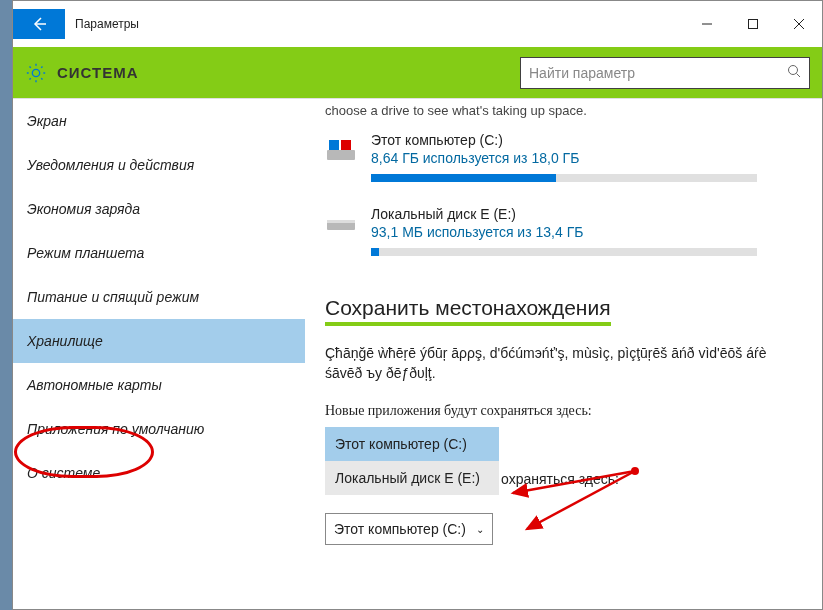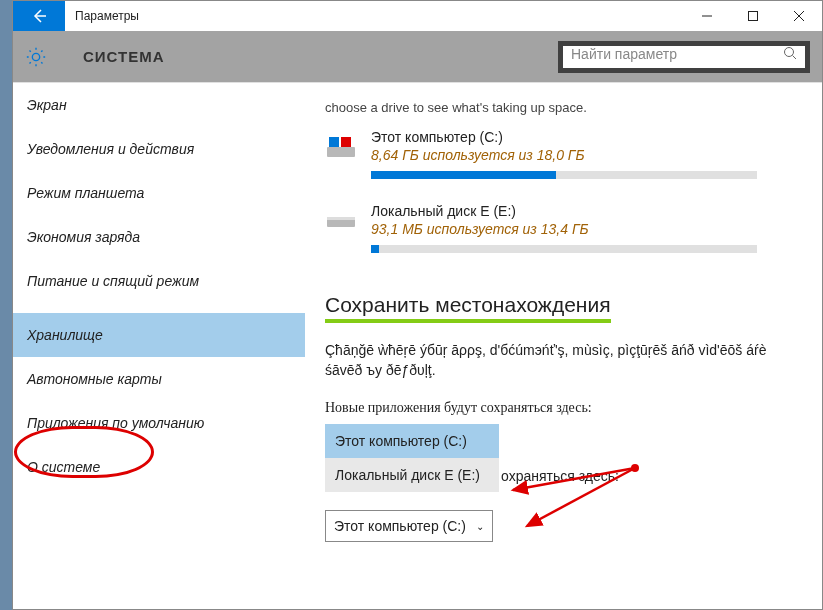--- a/index.html
+++ b/index.html
@@ -1,39 +1,39 @@
 <!DOCTYPE html>
 <html><head>
 <meta charset="utf-8">
 <style>
 * { box-sizing: border-box; margin: 0; padding: 0; font-family: "Segoe UI", Tahoma, sans-serif; }
 body { background: #6a8aa8; width: 823px; height: 610px; overflow: hidden; }
 .window { position: absolute; left: 12px; top: 0; width: 811px; height: 610px; background: #fff; border: 1px solid #888; display: flex; flex-direction: column; }
-.titlebar { height: 30px; background: #fff; display: flex; align-items: center; }
+.titlebar { height: 46px; background: #fff; display: flex; align-items: center; }
 .back-btn { width: 52px; height: 30px; background: #0078d7; display: flex; align-items: center; justify-content: center; color: #fff; }
 .title { font-size: 12px; padding-left: 10px; color: #222; flex: 1; }
 .win-controls { display: flex; }
 .win-btn { width: 46px; height: 30px; display: flex; align-items: center; justify-content: center; font-size: 11px; color: #222; }
-.header { height: 52px; background: #a3a3a3; display: flex; align-items: center; padding: 0 12px; border-bottom: 1px solid #e0e0e0; gap: 26px; }
+.header { height: 52px; background: #84cc16; display: flex; align-items: center; padding: 0 12px; border-bottom: 1px solid #e0e0e0; }
 .gear { width: 22px; height: 22px; margin-right: 10px; color: #0078d7; }
 .header-title { font-size: 15px; font-weight: 600; letter-spacing: 1px; color: #333; flex: 1; }
-.search-wrap { width: 252px; height: 32px; border: 5px solid #404040; background: #fff; display: flex; align-items: flex-start; padding: 0 8px; }
+.search-wrap { width: 290px; height: 32px; border: 1px solid #404040; background: #fff; display: flex; align-items: center; padding: 0 8px; }
 .search-wrap input { border: none; outline: none; flex: 1; font-size: 14px; color: #333; background: transparent; }
 .search-wrap input::placeholder { color: #888; }
 .search-icon { color: #666; font-size: 14px; }
 .body { flex: 1; display: flex; overflow: hidden; }
 .sidebar { width: 292px; background: #fff; overflow-y: auto; font-style: italic; }
 .side-item { height: 44px; padding-left: 14px; display: flex; align-items: center; font-size: 14px; color: #222; cursor: default; }
-.side-item.selected { background: #a3cdeb; margin-top: 10px; }
-.content { flex: 1; padding: 0 36px 0 20px; overflow: hidden; position: relative; margin-top: 13px; }
+.side-item.selected { background: #a3cdeb; }
+.content { flex: 1; padding: 0 36px 0 20px; overflow: hidden; position: relative; }
 .clipped-hint { font-size: 13px; color: #444; margin-top: 4px; margin-bottom: 14px; }
 .drive { display: flex; margin-bottom: 24px; }
 .drive-icon { width: 32px; height: 32px; margin-right: 14px; margin-top: 2px; }
 .drive-name { font-size: 14px; color: #222; }
-.drive-stats { font-size: 14px; color: #a16207; margin-top: 2px; font-style: italic; }
+.drive-stats { font-size: 14px; color: #0369a1; margin-top: 2px; }
 .drive-bar { width: 386px; height: 8px; background: #e0e0e0; margin-top: 8px; position: relative; }
 .drive-bar-fill { position: absolute; left: 0; top: 0; height: 100%; background: #0078d7; }
 .section-title { font-size: 21px; font-weight: 400; color: #222; margin-top: 16px; margin-bottom: 4px; }
 .section-title.underline { border-bottom: 4px solid #84cc16; padding-bottom: 2px; display: inline-block; }
 .section-desc { font-size: 14px; color: #222; margin-top: 14px; line-height: 1.4; }
 .field-label { font-size: 14px; color: #222; margin-top: 20px; margin-bottom: 8px; font-family: Liberation Serif, serif; }
 .dropdown-open { width: 174px; }
 .option { height: 34px; background: #e8e8e8; display: flex; align-items: center; padding-left: 10px; font-size: 14px; color: #222; }
 .option.sel { background: #a3cdeb; }
 .trailing-label { font-size: 14px; color: #222; display: inline-block; }
@@ -92,22 +92,22 @@
             <line x1="9.5" y1="9.5" x2="13" y2="13" stroke="#666"></line>
           </svg>
       </span>
     </div>
   </div>
 
   <div class="body">
     <div class="sidebar" id="sidebar">
         <div class="side-item">Экран</div>
         <div class="side-item">Уведомления и действия</div>
+        <div class="side-item">Экономия заряда</div>
         <div class="side-item">Режим планшета</div>
-        <div class="side-item">Экономия заряда</div>
         <div class="side-item">Питание и спящий режим</div>
         <div class="side-item selected">Хранилище</div>
         <div class="side-item">Автономные карты</div>
         <div class="side-item">Приложения по умолчанию</div>
         <div class="side-item">О системе</div>
       </div>
 
     <div class="content">
       <div class="clipped-hint">choose a drive to see what's taking up space.</div>
 

